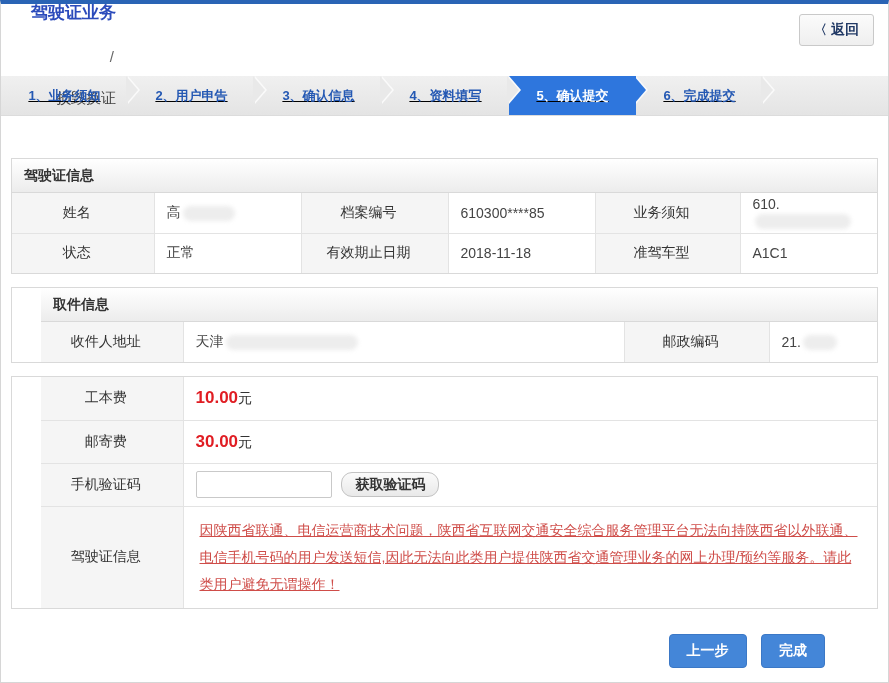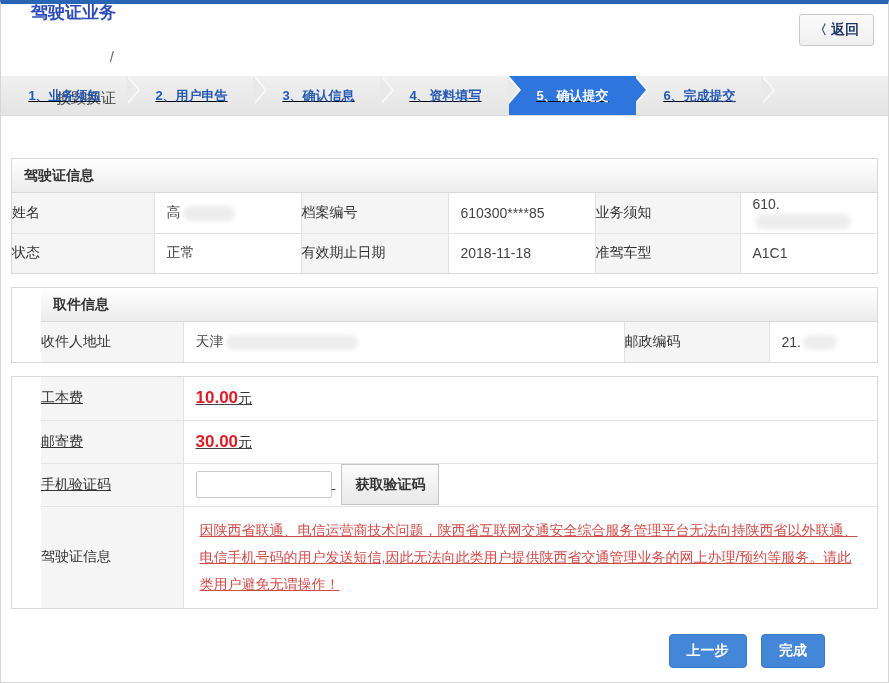--- a/index.html
+++ b/index.html
@@ -44,38 +44,38 @@
   .panel + .panel { margin-top:13px;padding-left:29px; }
   .panel-first { margin-top:42px; }
   .panel-hd {
     height:34px; line-height:33px; padding-left:12px; font-size:14px; font-weight:bold; color:#333;
     background:linear-gradient(#ffffff,#ececec); border-bottom:1px solid #d9d9d9;
   }
   table { width:100%; border-collapse:collapse; table-layout:fixed; }
   td { height:40px; font-size:14px; border-left:1px solid #e3e3e3; border-top:1px solid #e3e3e3; }
   td:first-child { border-left:none; }
   tr:first-child td { border-top:none; }
-  td.lab { background:#f5f5f5; text-align:left; padding-right:12px; color:#333; }
+  td.lab { background:#f5f5f5; text-align:center; padding-right:12px; color:#333; }
   td.val { background:#fff; text-align:left; padding-left:12px; color:#444; }
   .redact {
     display:inline-block; vertical-align:middle; height:15px; border-radius:8px;
     background:#ededed; filter:blur(2px); margin-left:2px;
   }
   
-  td.fee-row { height:43px;text-decoration:underline; }
+  td.fee-row { height:43px; }
   .fee-amount { color:#e01d23; font-weight:bold; font-size:17px; }
   .fee-unit { color:#333; font-size:14px; }
   .code-input {
     width:136px; height:27px; border:1px solid #c9c9c9; border-radius:2px; padding:0 6px;
     font-size:14px; vertical-align:middle; outline:none;
   }
   .code-btn {
-    height:41px; margin-left:6px; padding:0 13px; vertical-align:middle; cursor:pointer;
+    height:25px; margin-left:6px; padding:0 13px; vertical-align:middle; cursor:pointer;
     font-size:14px; font-weight:bold; color:#333; font-family:inherit;
-    background:linear-gradient(#fbfbfb,#e9e9e9); border:1px solid #c3c3c3; border-radius:0;
+    background:linear-gradient(#fbfbfb,#e9e9e9); border:1px solid #c3c3c3; border-radius:11px;
   }
   td.notice-cell { padding:10px 16px; height:70px; }
   .notice-text { color:#cf4d49; font-size:14px; line-height:1.95;text-decoration:underline; }
   
   .footer { margin-top:25px; text-align:right; padding-right:63px; }
   .btn-blue {
     display:inline-block; padding:7px 17px; margin-left:10px; cursor:pointer;
     font-size:14px; font-weight:bold; color:#fff; font-family:inherit;
     background:#4486d8; border:1px solid #3b78c6; border-radius:4px;
   }

